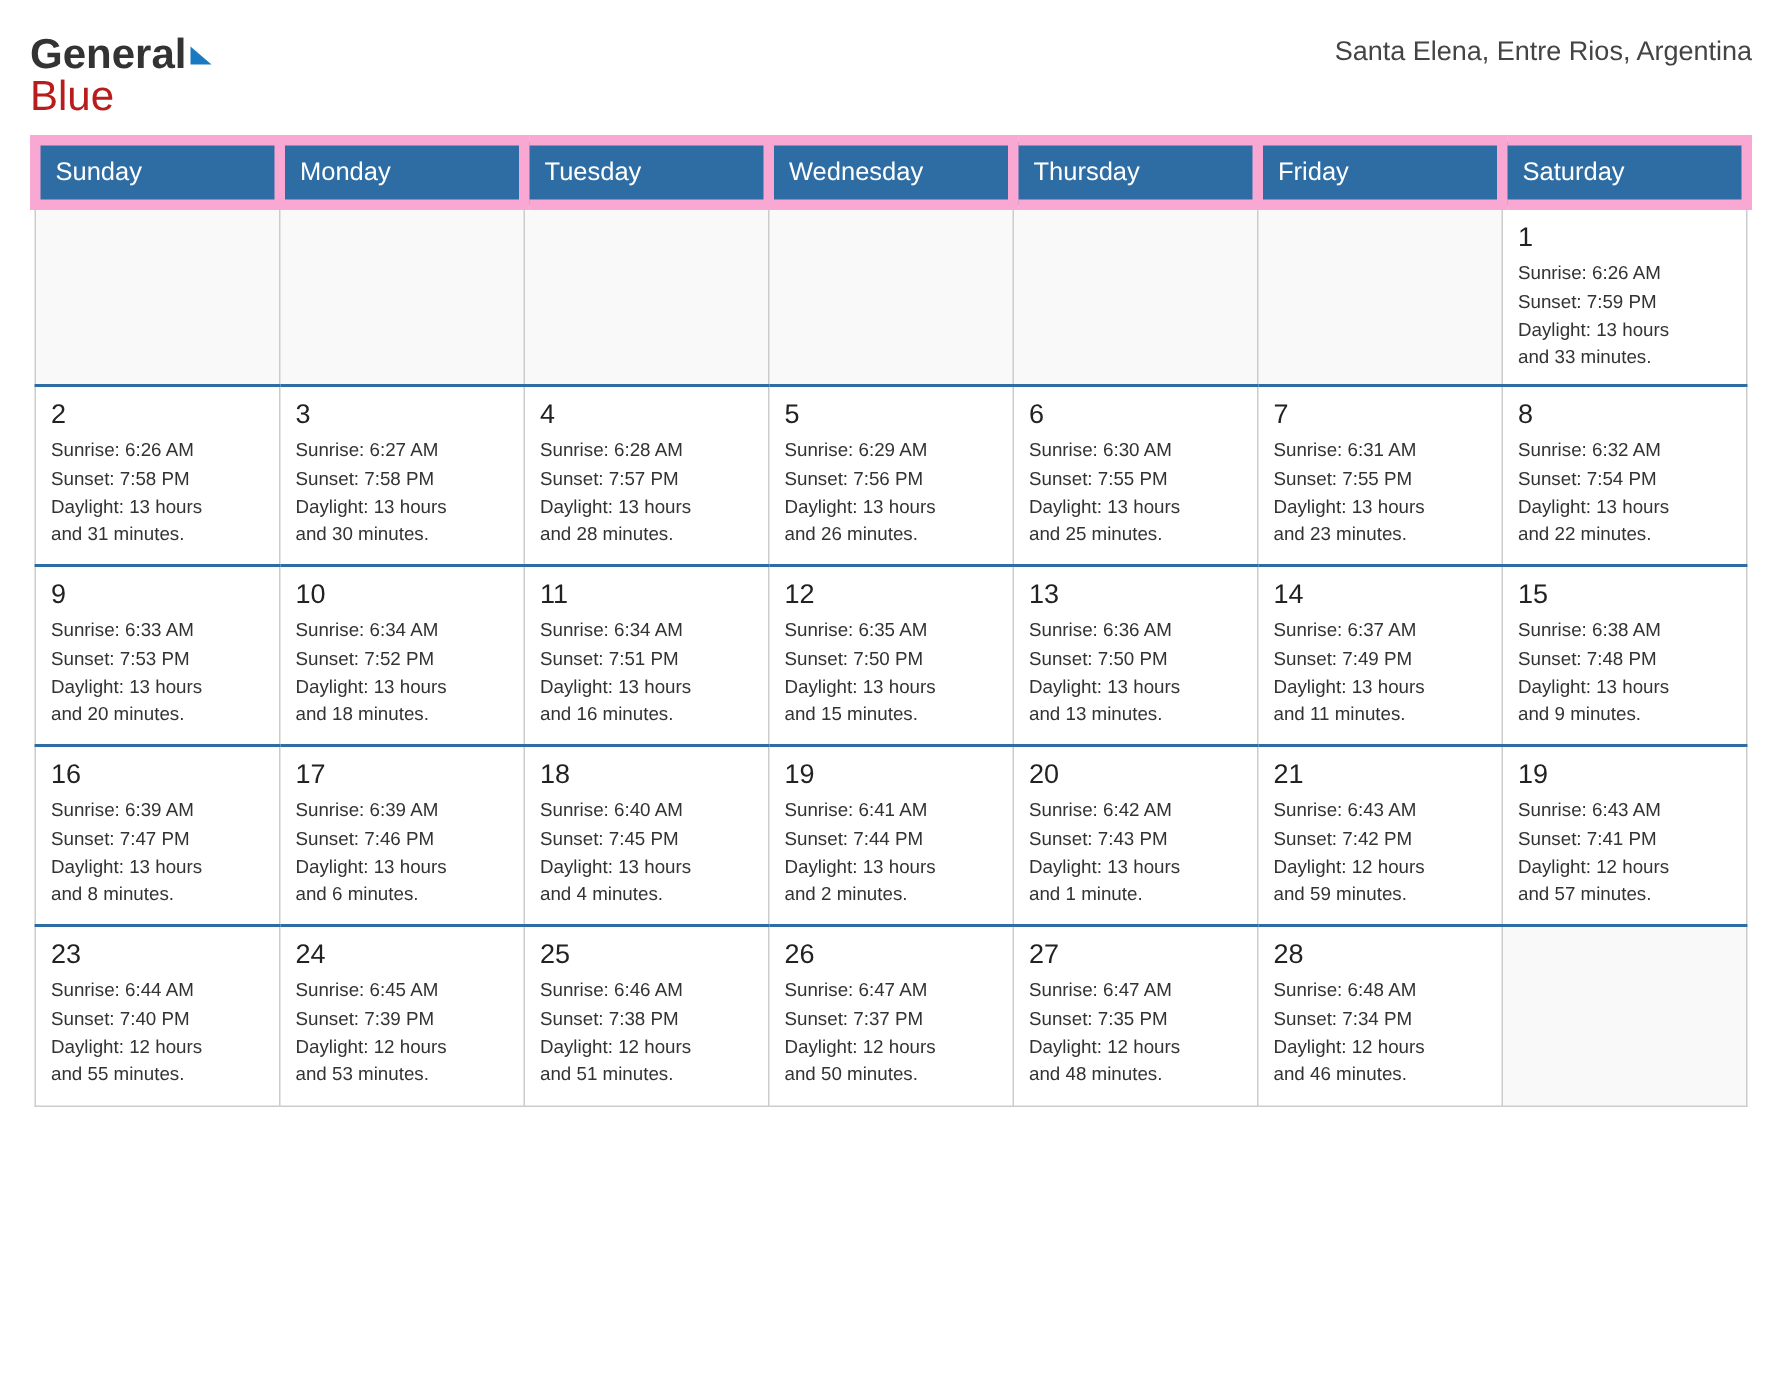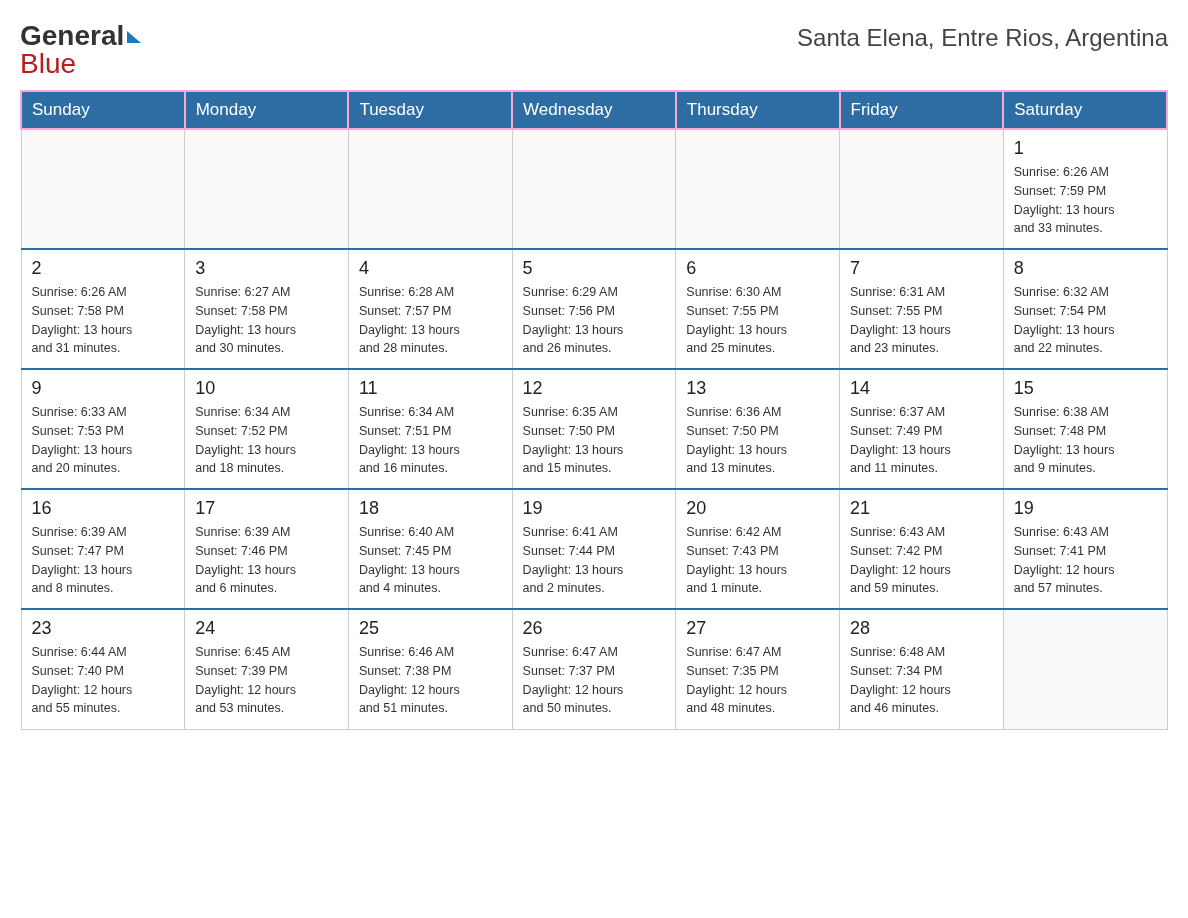--- a/index.html
+++ b/index.html
@@ -49,37 +49,37 @@
     .title-section {
       text-align: right;
     }
     .month-title {
       font-size: 48px;
       font-weight: normal;
       color: #222;
       line-height: 1.1;
     }
     .location-title {
-      font-size: 24px;
+      font-size: 18px;
       color: #444;
       margin-top: 4px;
     }
     .calendar {
       width: 100%;
       border-collapse: collapse;
       margin-top: 8px;
     }
     .calendar th {
       background-color: #2e6da4;
       color: #fff;
       font-size: 17px;
       font-weight: normal;
       padding: 8px 10px;
       text-align: left;
-      border: 2px solid #f9a8d4;
+      border: 7px solid #f9a8d4;
       margin-left: 32px;
     }
     .calendar td {
       width: calc(100% / 7);
       vertical-align: top;
       padding: 8px 10px;
       border: 1px solid #ccc;
       font-size: 13px;
       color: #333;
       height: 120px;

